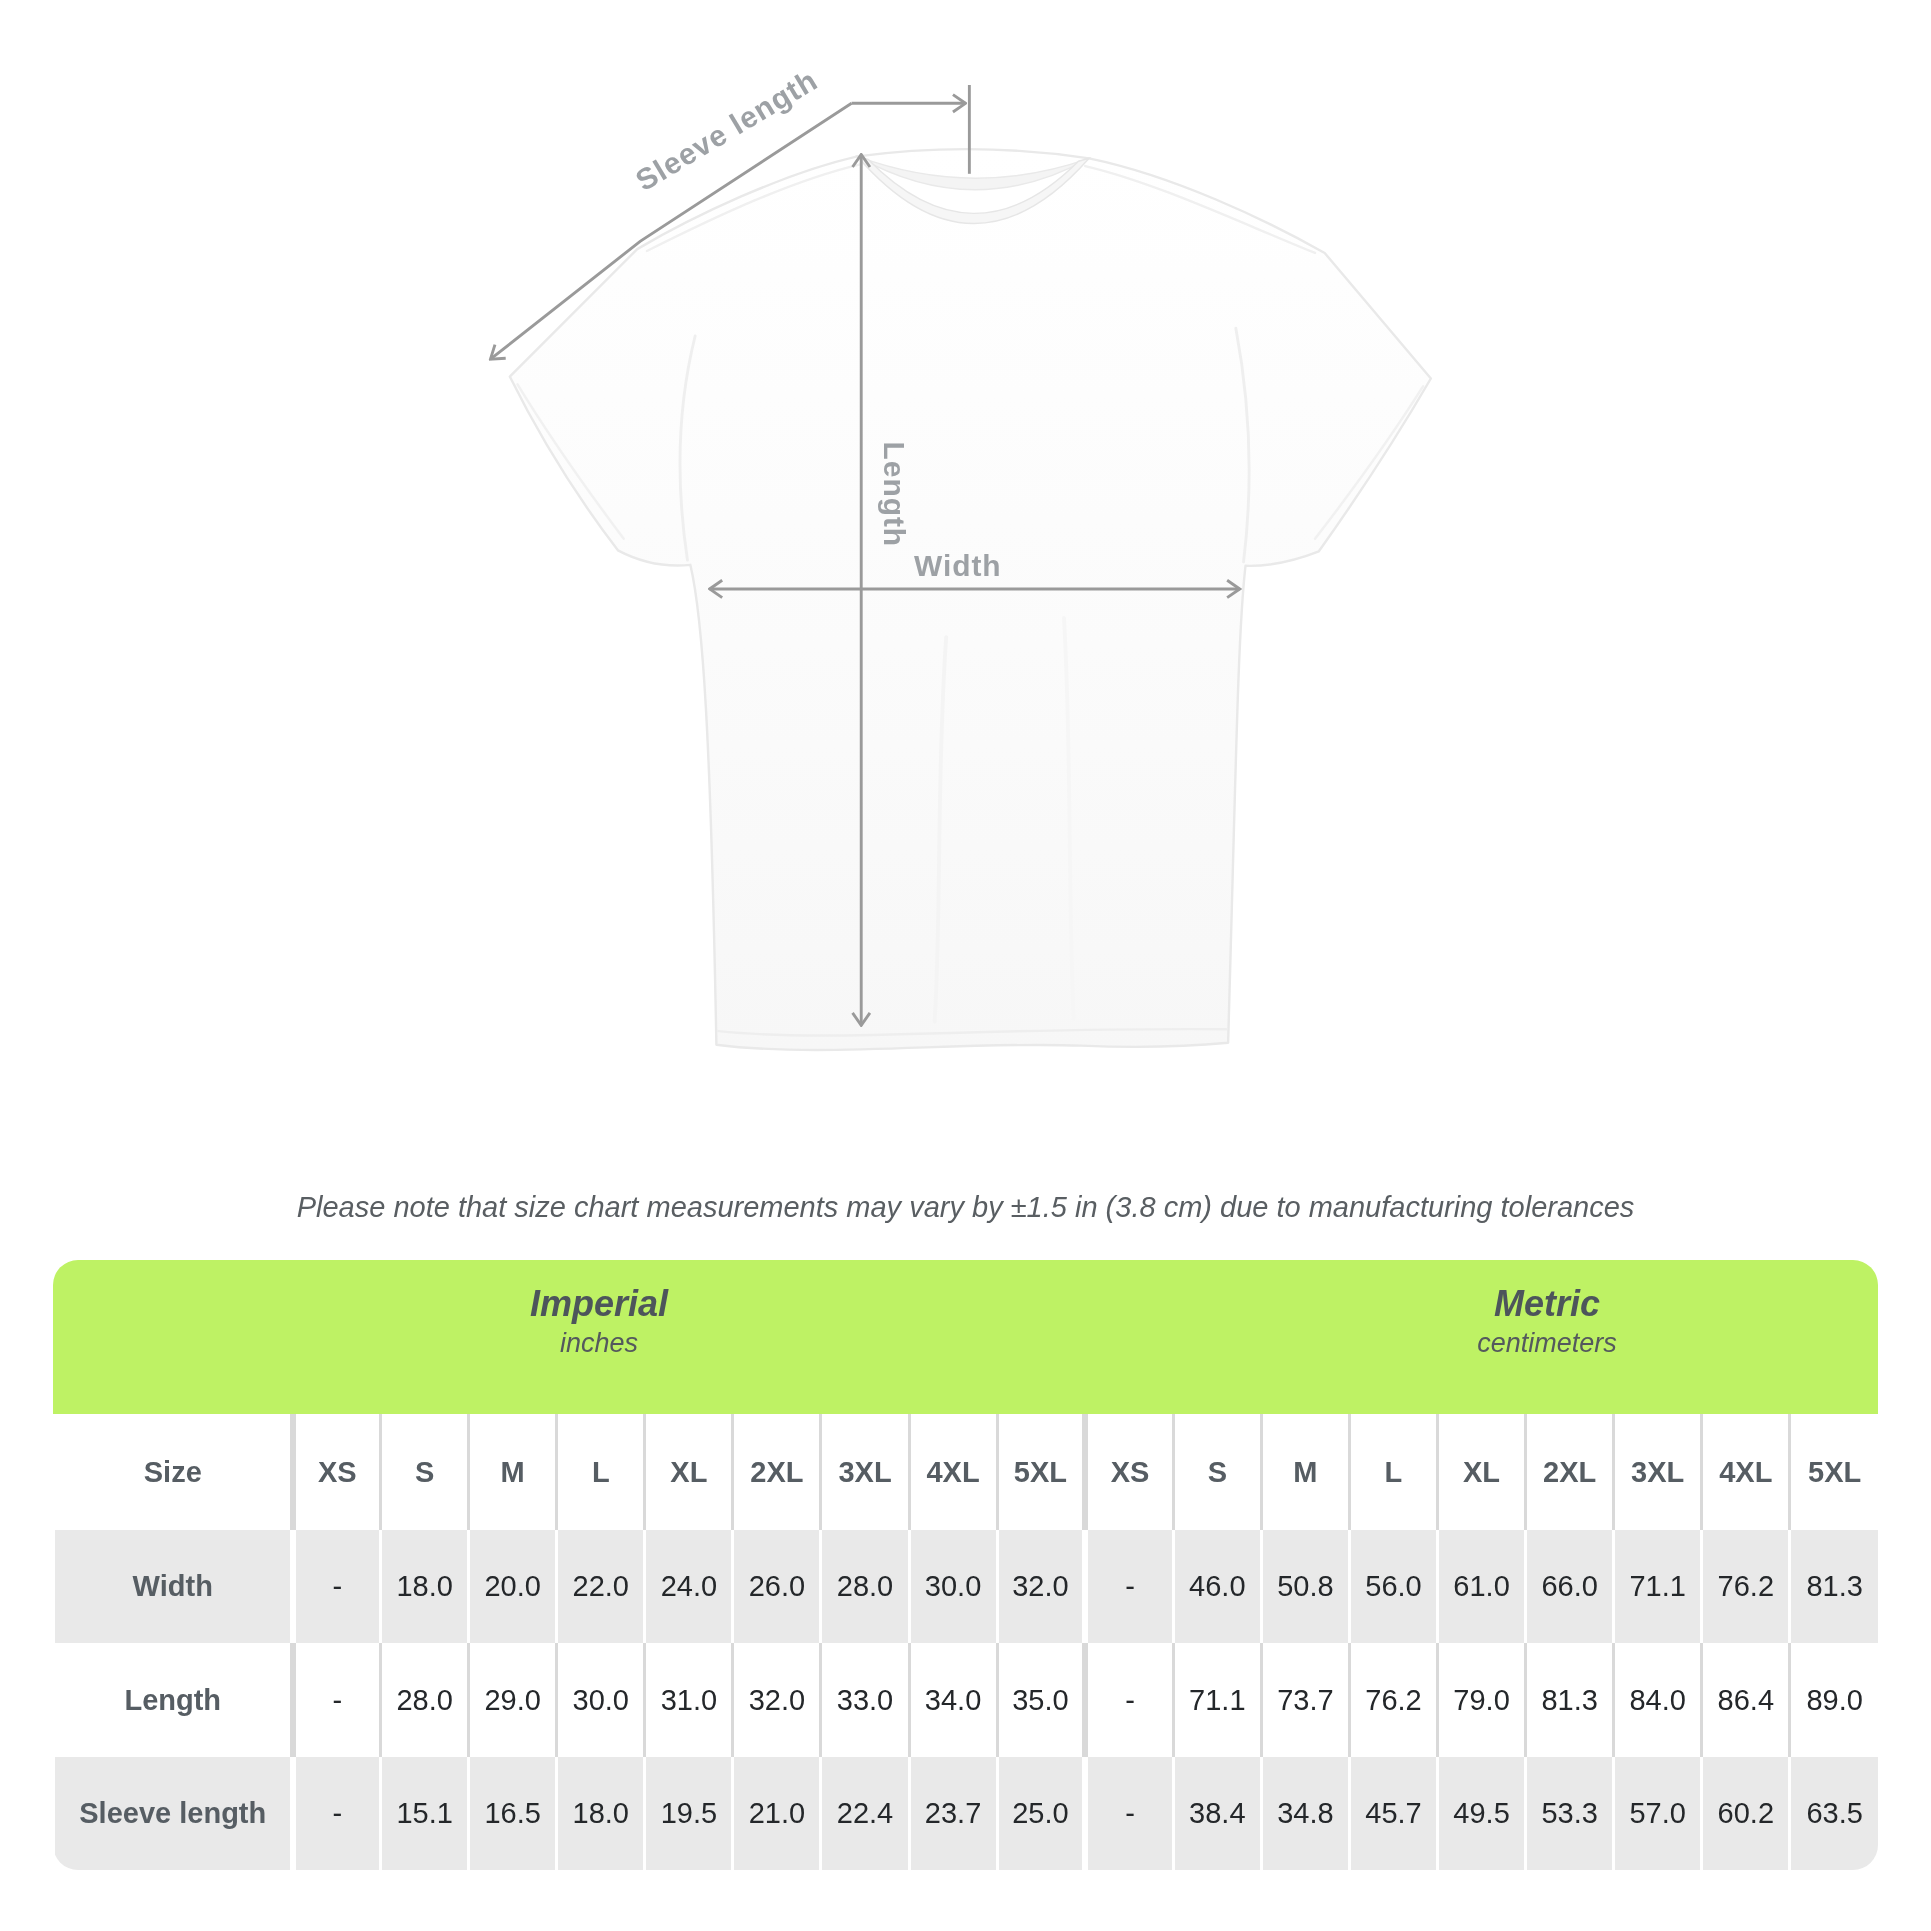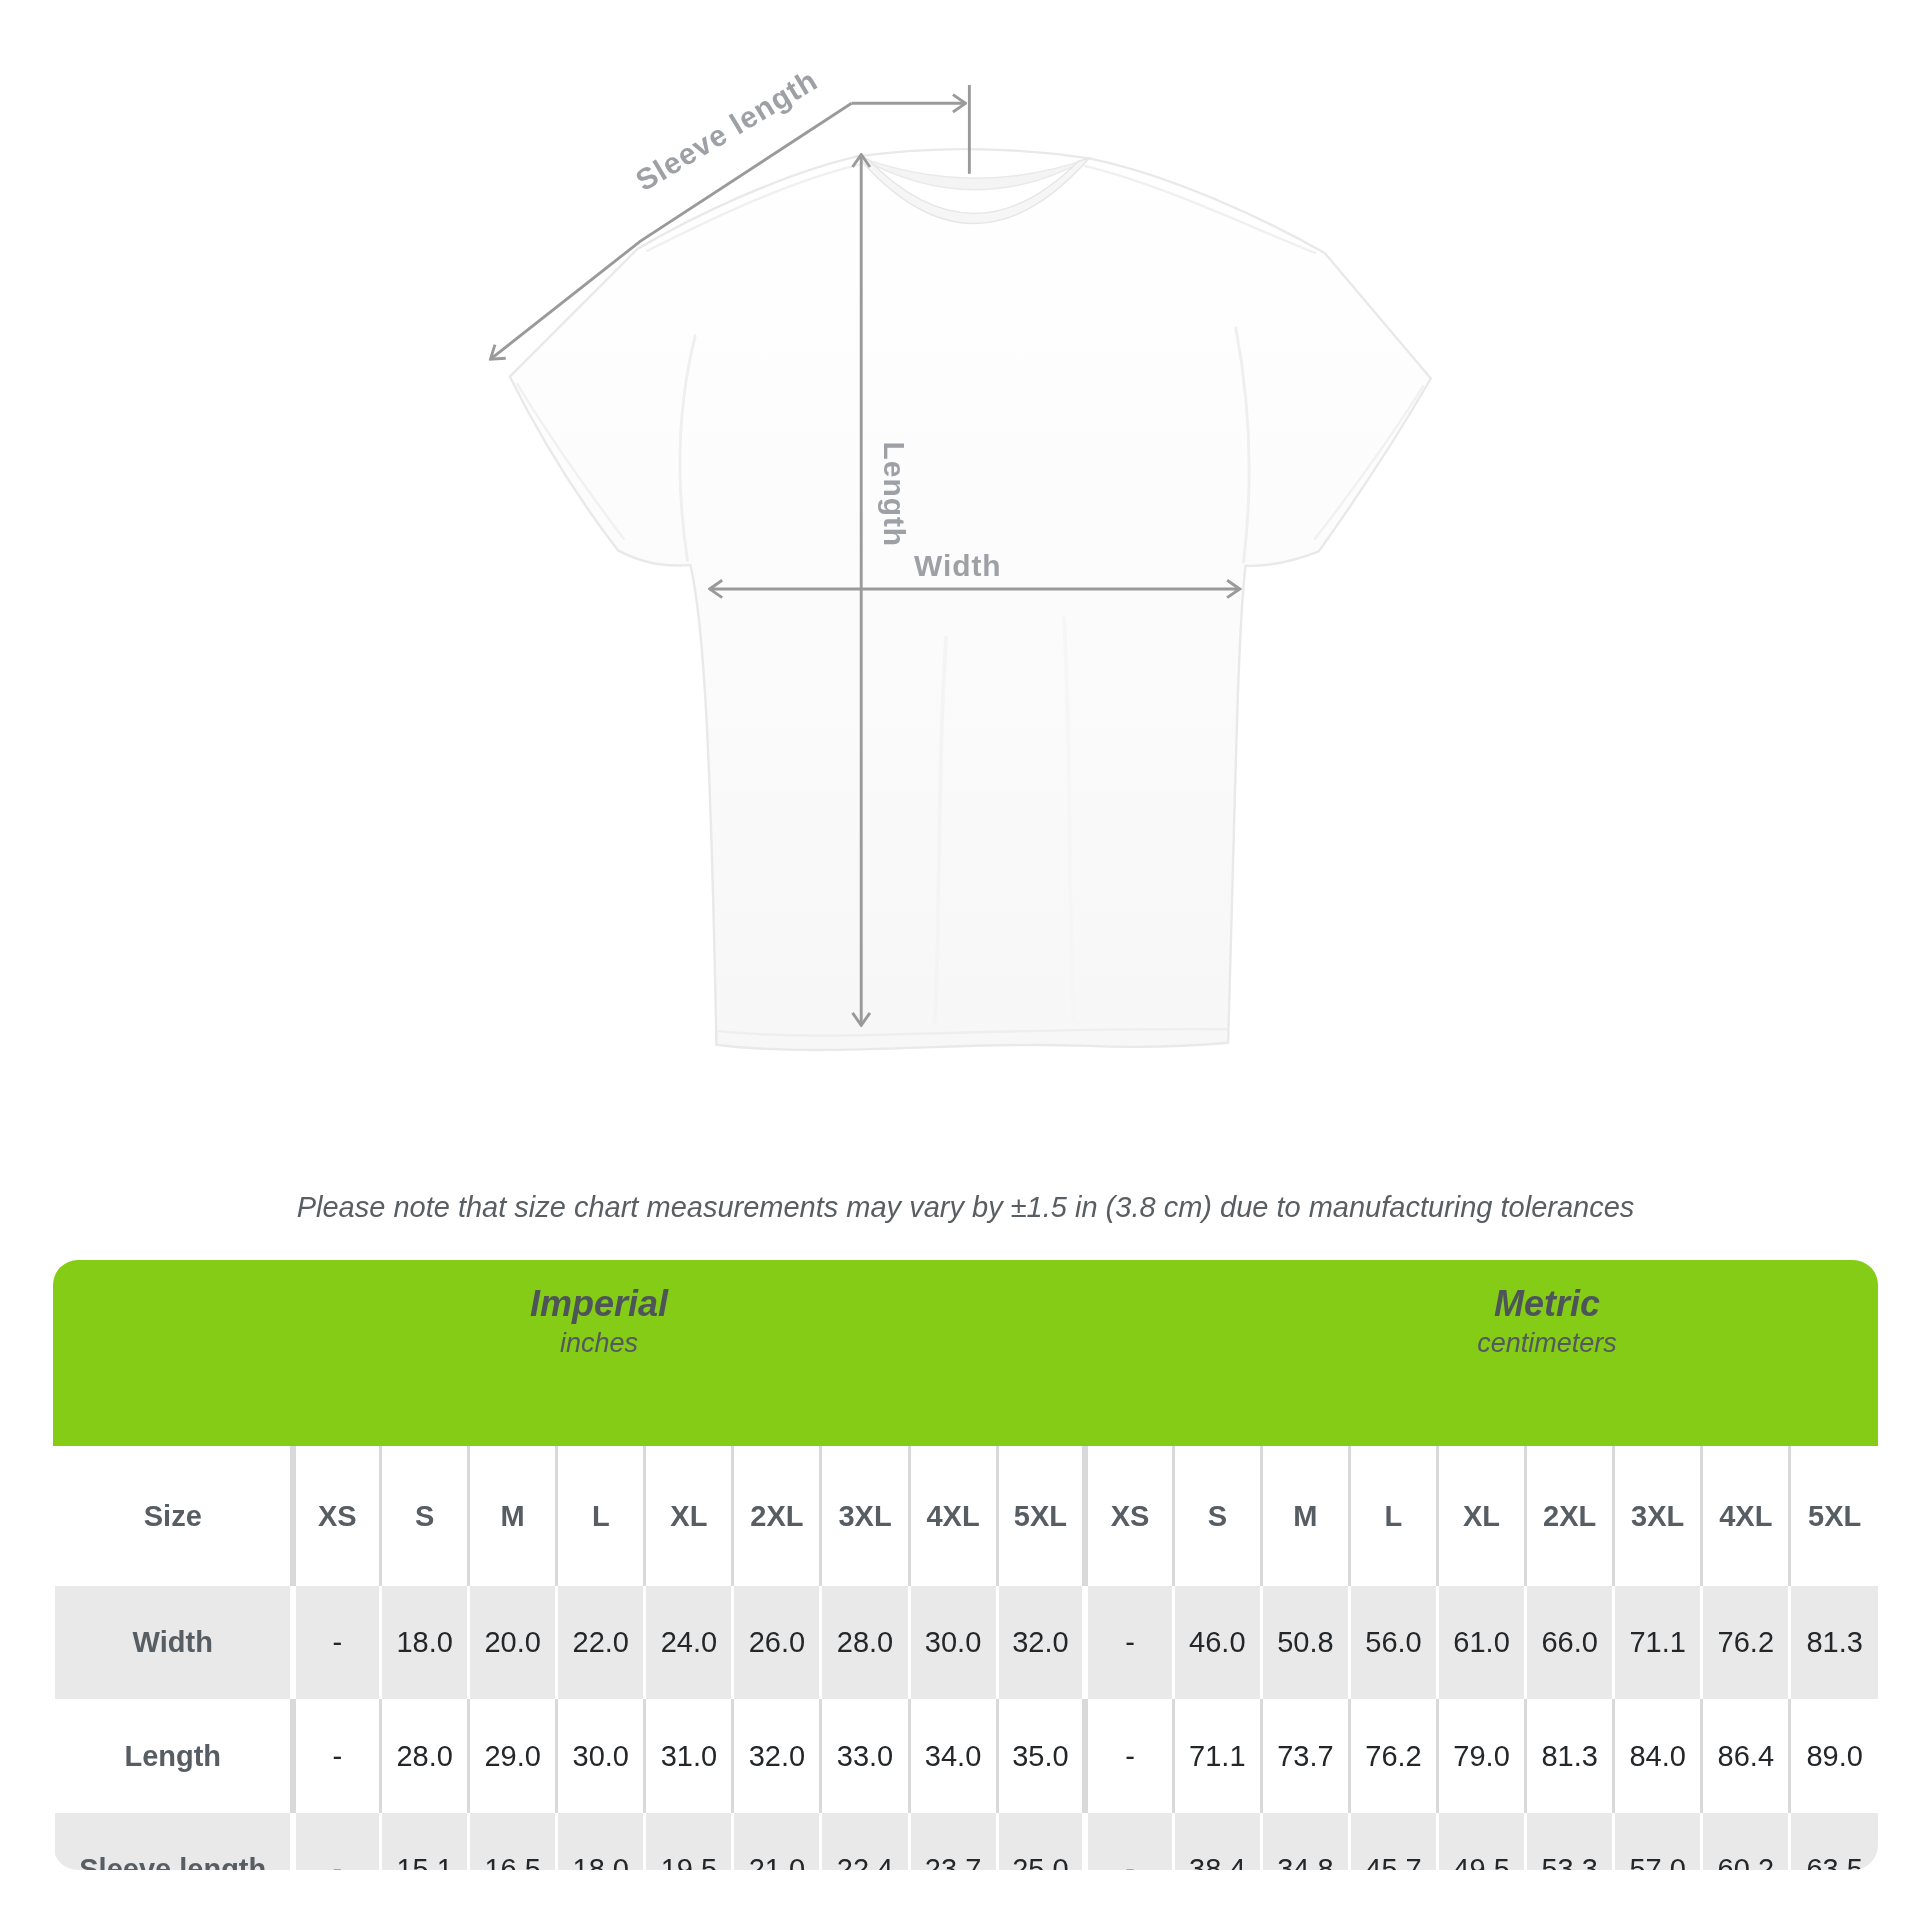--- a/index.html
+++ b/index.html
@@ -17,34 +17,34 @@
   }
   #subtitle{
     position:absolute;top:1191px;left:0;width:1931px;text-align:center;
     font-size:29px;font-style:italic;color:#595e62;
   }
   
   #table-wrap{
     position:absolute;left:53px;top:1260px;width:1825px;height:610px;
     border-radius:25px;overflow:hidden;background:#ffffff;
   }
-  #unit-band{position:relative;width:100%;height:186px;background:#84cc16;padding-left:16px;}
+  #unit-band{position:relative;width:100%;height:154px;background:#bef264;padding-left:16px;}
   .unit-group{position:absolute;top:23px;transform:translateX(-50%);text-align:center;color:#4d555b;}
   .unit-group .u-name{font-size:36px;font-weight:bold;font-style:italic;}
   .unit-group .u-sub{font-size:27px;font-style:italic;margin-top:3px;color:#54595d;}
   #unit-imperial{left:546px;}
   #unit-metric{left:1494px;}
   table#size-table{
     border-collapse:collapse;table-layout:fixed;width:1825px;margin:0;
   }
   #size-table td{
     text-align:center;vertical-align:middle;font-size:29px;
     border-left:3.9px solid transparent;padding:0;
   }
-  #size-table tr.header-row td{height:140px;background:#ffffff;}
+  #size-table tr.header-row td{height:116px;background:#ffffff;}
   #size-table tr.plain td{height:114px;background:#ffffff;}
   #size-table tr.stripe td{height:113px;background:#e9e9e9;}
   #size-table tr.header-row td + td,
   #size-table tr.plain td + td{border-left-color:#d9d9d9;}
   #size-table tr.stripe td + td{border-left-color:#ffffff;}
   #size-table td.sep{border-left-width:6.8px;}
   #size-table td.label-cell,
   #size-table td.head-cell{font-weight:bold;color:#565d63;}
   #size-table td.val-cell{color:#24272a;}
 </style>

